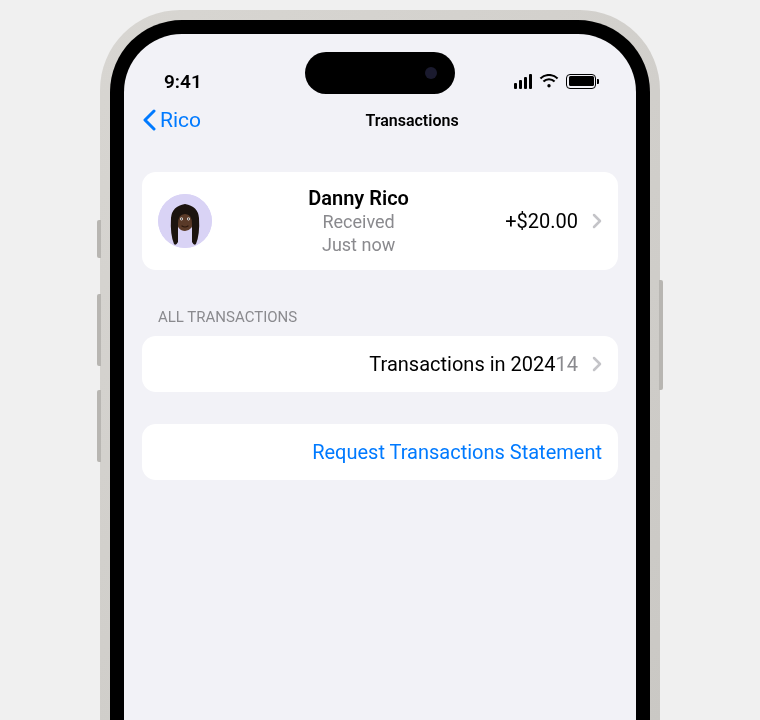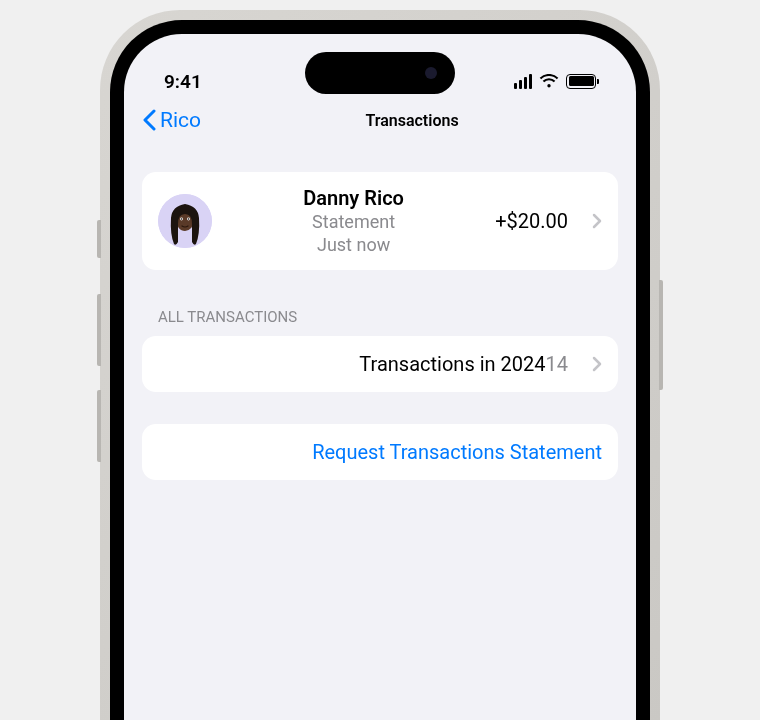--- a/index.html
+++ b/index.html
@@ -160,21 +160,21 @@
       display: flex;
       align-items: center;
       justify-content: center;
       flex-shrink: 0;
       overflow: hidden;
     }
     .avatar svg { display: block; }
     .row-main { flex: 1; min-width: 0; text-align: center; }
     .row-name { font-size: 20px; font-weight: 600; color: #000; line-height: 1.25; }
     .row-sub { font-size: 18px; color: #8a8a8e; line-height: 1.25; }
-    .row-right { display: flex; align-items: center; gap: 24px; }
+    .row-right { display: flex; align-items: center; gap: 14px; }
     .amount { font-size: 20px; color: #000; }
     .count { font-size: 20px; color: #8a8a8e; }
     .chevron svg { display: block; }
     .section-header {
       font-size: 15px;
       color: #8a8a8e;
       letter-spacing: 0;
       padding: 30px 16px 10px;
       text-transform: uppercase;
     }
@@ -269,21 +269,21 @@
                 <path d="M13 24 Q14 12 27 10 Q40 12 41 24 Q42 40 38 50 Q36 52 34 48 L34 30 Q34 20 27 20 Q20 20 20 30 L20 48 Q18 52 16 50 Q12 40 13 24 Z" fill="#1c140f"></path>
                 <circle cx="23.5" cy="25" r="1.4" fill="#fff"></circle>
                 <circle cx="30.5" cy="25" r="1.4" fill="#fff"></circle>
                 <circle cx="23.5" cy="25" r="0.7" fill="#000"></circle>
                 <circle cx="30.5" cy="25" r="0.7" fill="#000"></circle>
                 <path d="M24 32 Q27 34 30 32" stroke="#2a170d" stroke-width="1.2" fill="none" stroke-linecap="round"></path>
               </svg>
             </div>
             <div class="row-main">
               <div class="row-name">Danny Rico</div>
-              <div class="row-sub">Statement</div>
+              <div class="row-sub">Received</div>
               <div class="row-sub">Just now</div>
             </div>
             <div class="row-right">
               <div class="amount">+$20.00</div>
               <span class="chevron">
                 <svg width="10" height="16" viewBox="0 0 10 16">
                     <path d="M2 2l6 6-6 6" stroke="#c4c4c8" stroke-width="2.5" fill="none" stroke-linecap="round" stroke-linejoin="round"></path>
                   </svg>
               </span>
             </div>

